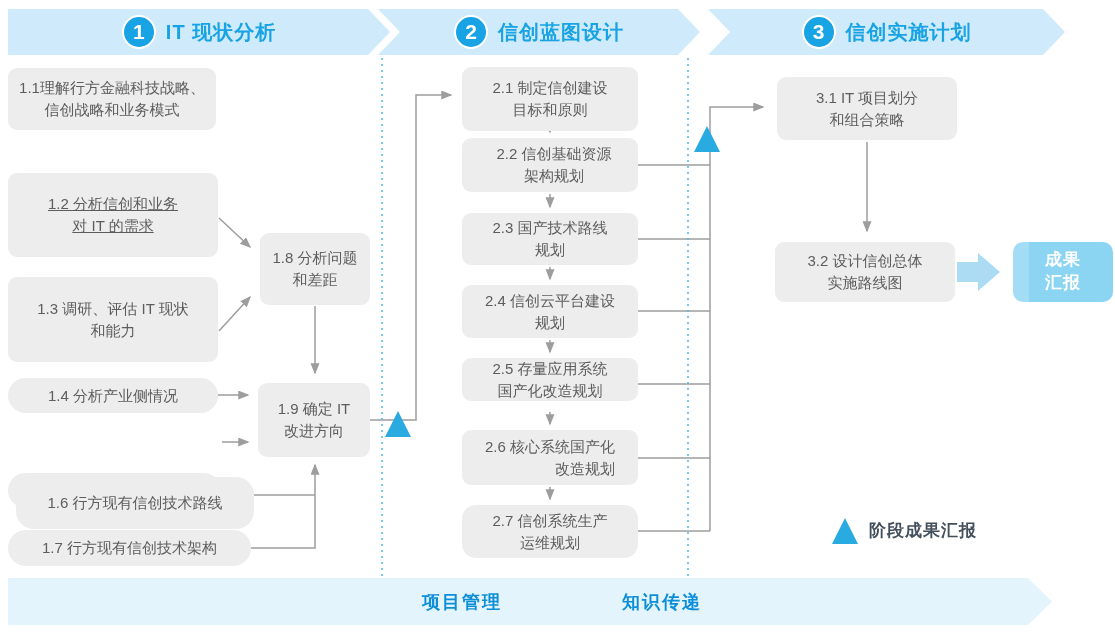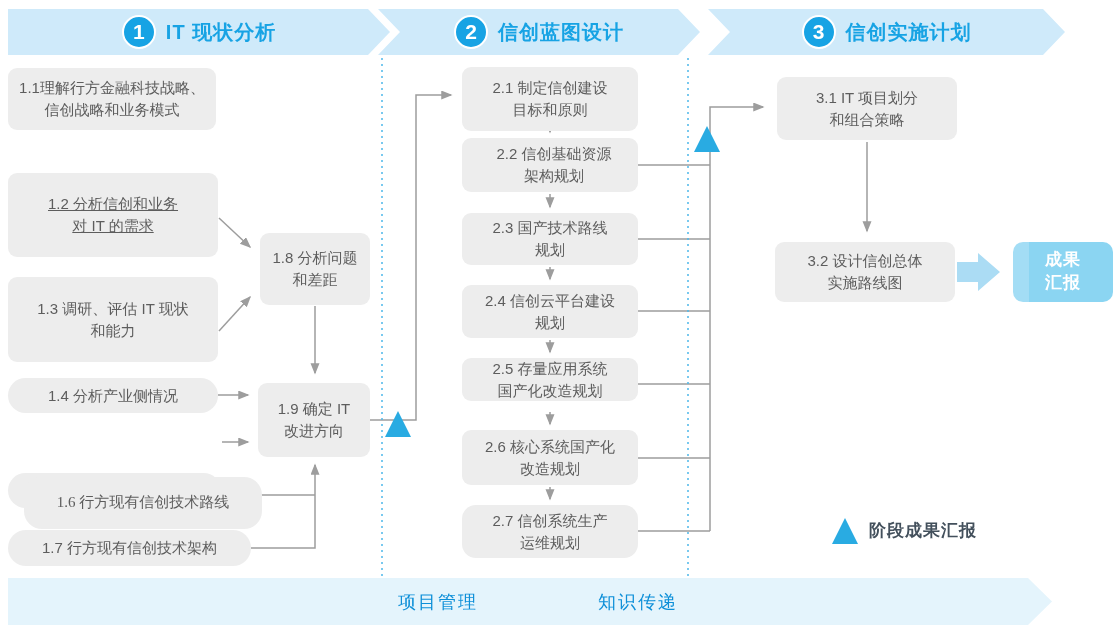--- a/index.html
+++ b/index.html
@@ -33,21 +33,21 @@
     background:linear-gradient(90deg,#a3ddf5 0px,#a3ddf5 16px,#8bd5f2 16px);
     color:#fff;font-weight:bold;font-size:17px;letter-spacing:1px;
     display:flex;align-items:center;justify-content:center;text-align:center;white-space:pre-line;line-height:1.35;margin-left:16px;
   }
   
   .bottom-banner{
     position:absolute;left:8px;top:578px;width:1044px;height:47px;background:#e4f4fc;
     clip-path:polygon(0 0,calc(100% - 24px) 0,100% 50%,calc(100% - 24px) 100%,0 100%);
   }
   .bottom-label{
-    position:absolute;top:590px;font-size:18px;font-weight:normal;color:#0d8fd8;letter-spacing:2px;white-space:nowrap;
+    position:absolute;top:590px;font-size:18px;font-weight:bold;color:#0d8fd8;letter-spacing:2px;white-space:nowrap;margin-left:24px;
   }
   
   .legend-label{
     position:absolute;left:869px;top:519px;font-size:17px;font-weight:bold;color:#43505c;letter-spacing:1px;
   }
   .overlay{position:absolute;left:0;top:0;}
 </style>
 </head>
 <body>
 
@@ -107,38 +107,38 @@
   </div>
 
   <div class="box" style="left:8px;top:68px;width:208px;height:62px;text-align:center;">1.1理解行方金融科技战略、
 信创战略和业务模式</div>
   <div class="box" style="left:8px;top:173px;width:210px;height:84px;text-decoration:underline;">1.2 分析信创和业务
 对 IT 的需求</div>
   <div class="box" style="left:8px;top:277px;width:210px;height:85px;">1.3 调研、评估 IT 现状
 和能力</div>
   <div class="box pill" style="left:8px;top:378px;width:210px;height:35px;">1.4 分析产业侧情况</div>
   <div class="box pill" style="left:8px;top:425px;width:213px;height:35px;margin-top:48px;">1.5 研究同业最佳实践</div>
-  <div class="box pill" style="left:24px;top:477px;width:238px;height:52px;font-family:Liberation Serif, serif;">1.6 行方现有信创技术路线</div>
+  <div class="box pill" style="left:16px;top:477px;width:238px;height:52px;">1.6 行方现有信创技术路线</div>
   <div class="box pill" style="left:8px;top:530px;width:243px;height:36px;">1.7 行方现有信创技术架构</div>
   <div class="box" style="left:260px;top:233px;width:110px;height:72px;">1.8 分析问题
 和差距</div>
   <div class="box" style="left:258px;top:383px;width:112px;height:74px;">1.9 确定 IT
 改进方向</div>
 
   <div class="box" style="left:462px;top:67px;width:176px;height:64px;">2.1 制定信创建设
 目标和原则</div>
   <div class="box" style="left:462px;top:138px;width:176px;height:54px;padding-left:16px;">2.2 信创基础资源
 架构规划</div>
   <div class="box" style="left:462px;top:213px;width:176px;height:52px;">2.3 国产技术路线
 规划</div>
   <div class="box" style="left:462px;top:285px;width:176px;height:53px;">2.4 信创云平台建设
 规划</div>
   <div class="box" style="left:462px;top:358px;width:176px;height:43px;">2.5 存量应用系统
 国产化改造规划</div>
-  <div class="box" style="left:462px;top:430px;width:176px;height:55px;">2.6 核心系统国产化
+  <div class="box" style="left:462px;top:430px;width:176px;height:55px;text-align:right;">2.6 核心系统国产化
 改造规划</div>
   <div class="box" style="left:462px;top:505px;width:176px;height:53px;border-radius:14px;">2.7 信创系统生产
 运维规划</div>
 
   <div class="box" style="left:777px;top:77px;width:180px;height:63px;">3.1 IT 项目划分
 和组合策略</div>
   <div class="box" style="left:775px;top:242px;width:180px;height:60px;">3.2 设计信创总体
 实施路线图</div>
 
   <div class="result">成果

